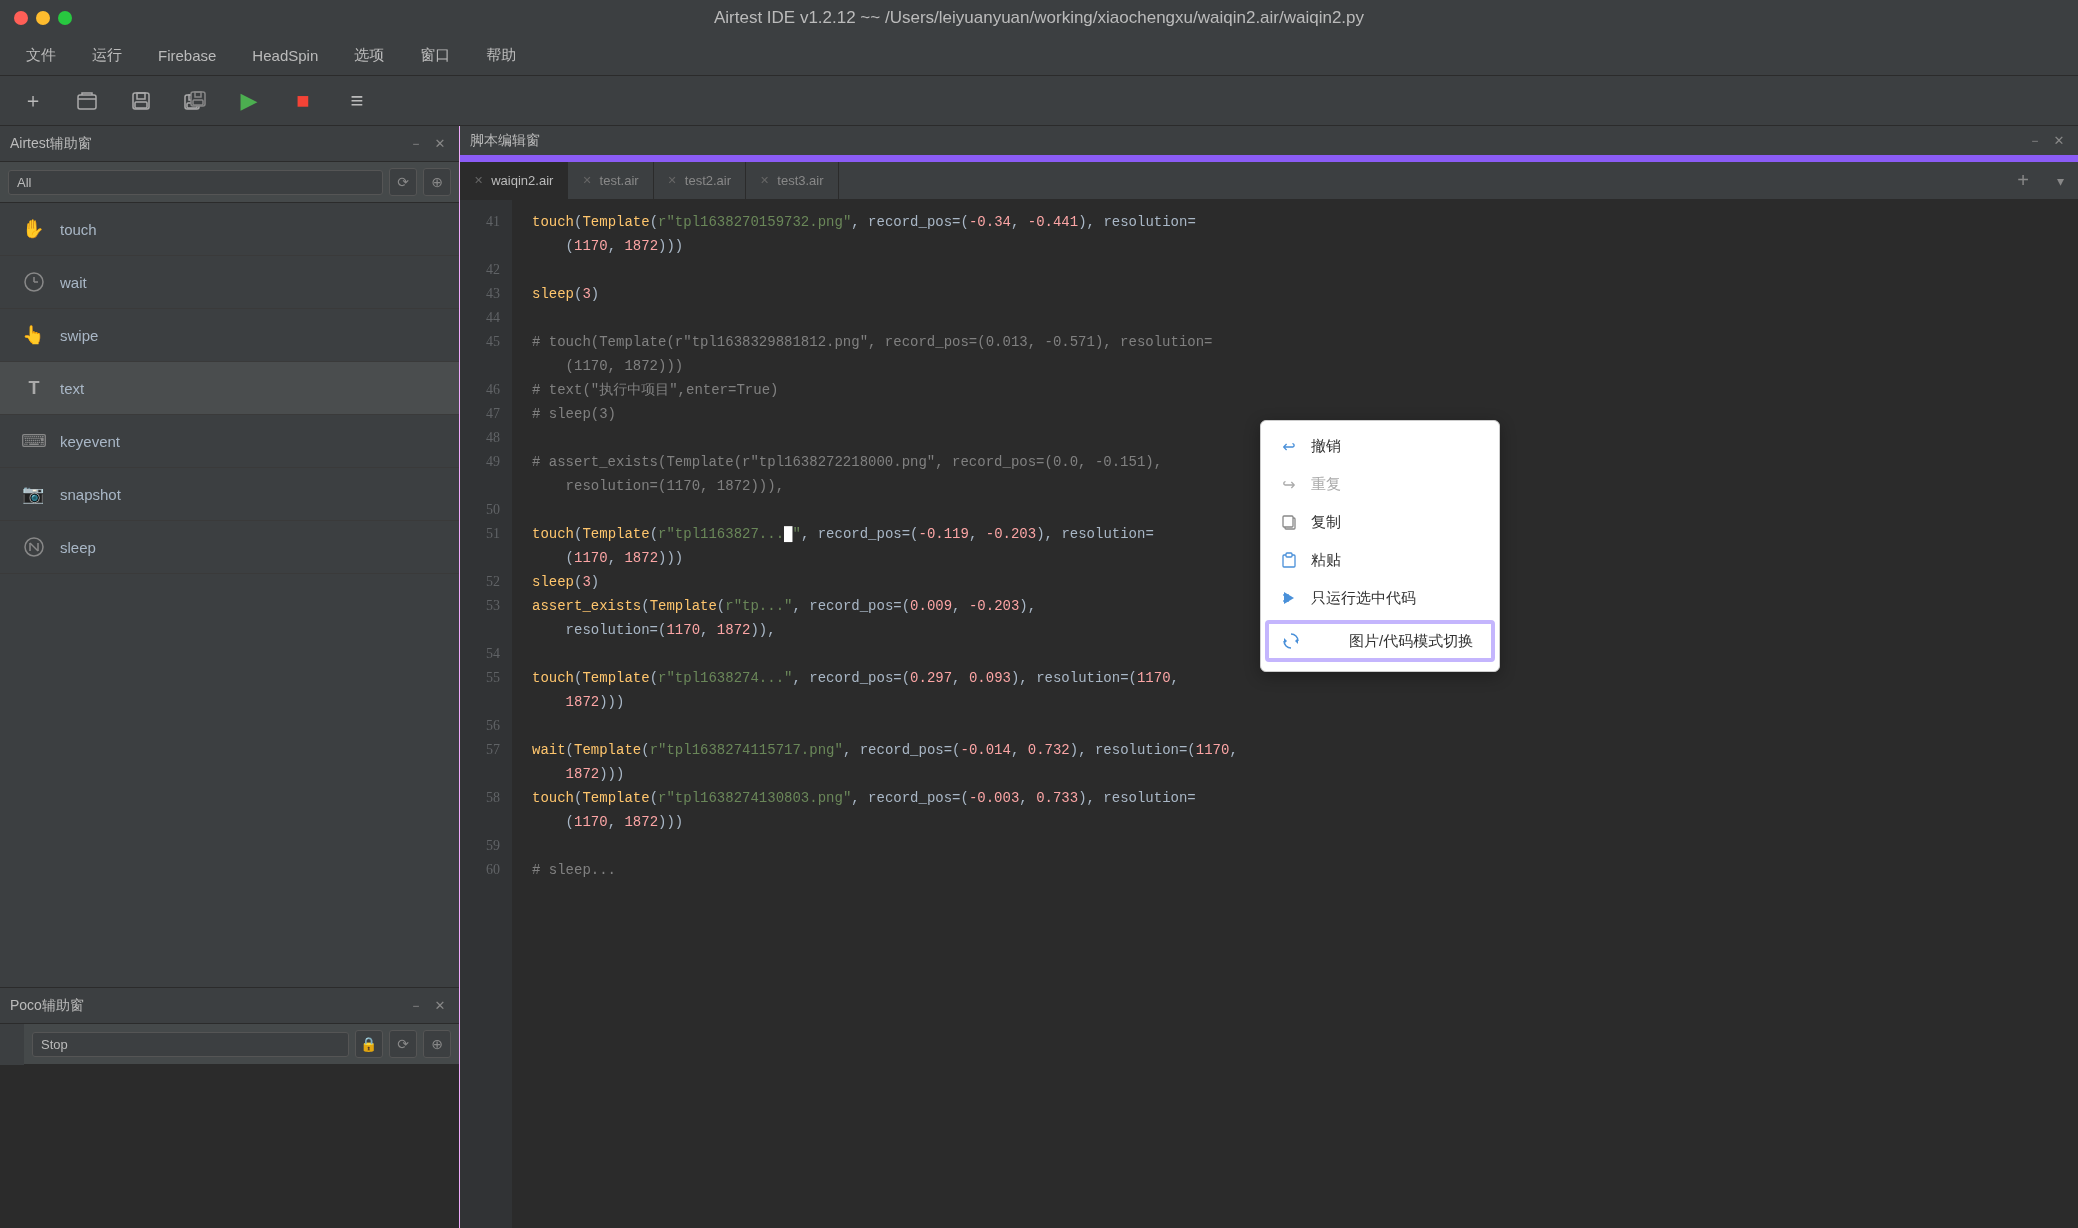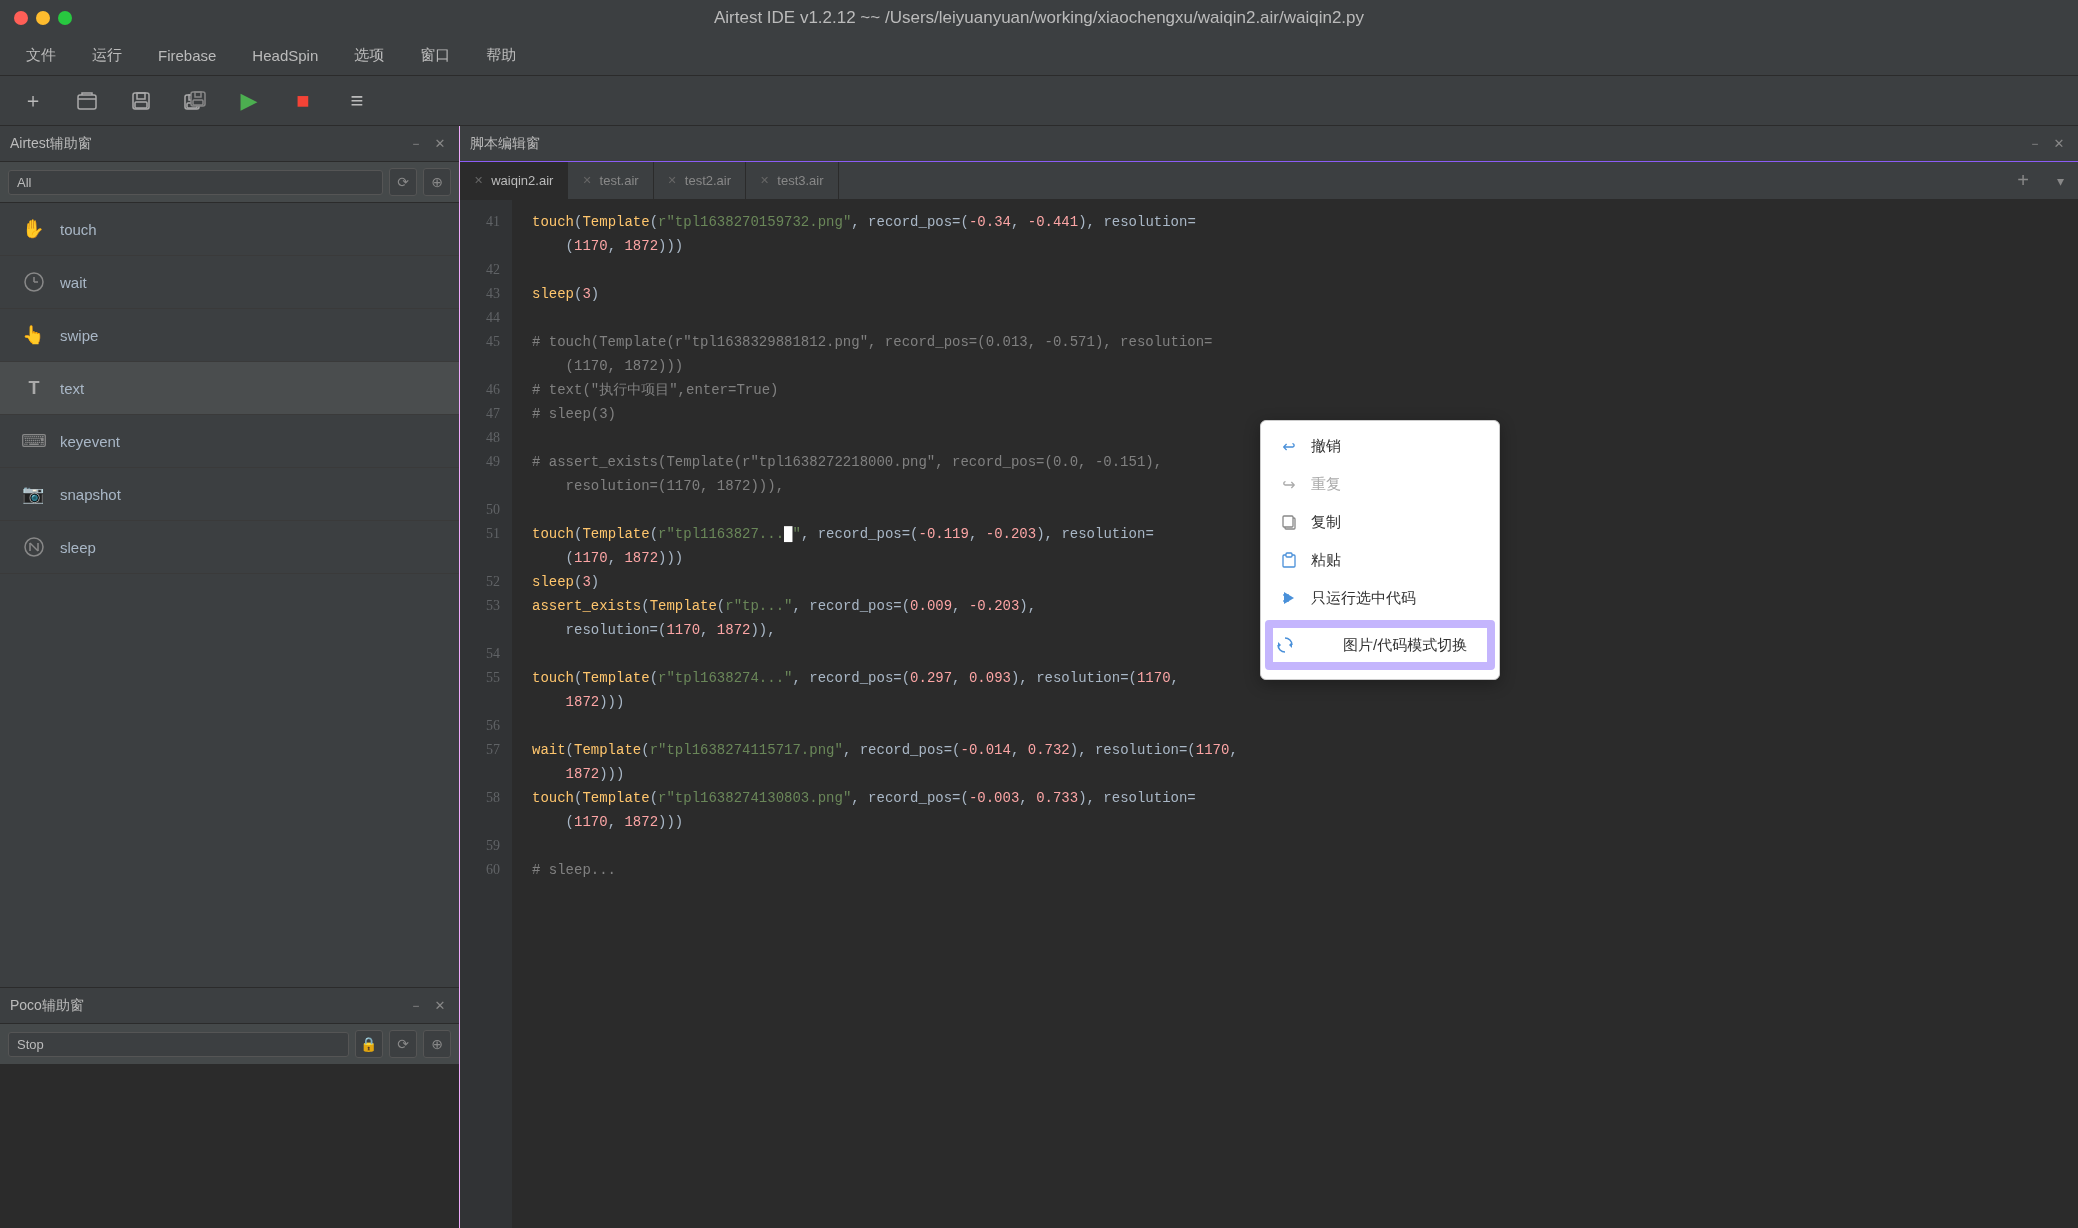--- a/index.html
+++ b/index.html
@@ -186,20 +186,21 @@
       display: flex;
       flex-direction: column;
     }
     .poco-filter-row {
       display: flex;
       align-items: center;
       padding: 6px 8px;
       gap: 6px;
       border-bottom: 1px solid #2b2b2b;
       background: #45494a;
+      margin-left: 24px;
     }
     .poco-select {
       flex: 1;
       background: #3c3f41;
       border: 1px solid #555;
       color: #bbbbbb;
       padding: 4px 8px;
       border-radius: 3px;
       font-size: 13px;
       appearance: none;
@@ -217,21 +218,21 @@
       display: flex;
       flex-direction: column;
     }
 
     #editor-header {
       background: #3c3f41;
       height: 36px;
       display: flex;
       align-items: center;
       justify-content: space-between;
-      border-bottom: 1px solid #8b5cf6;
+      border-bottom: 7px solid #8b5cf6;
       padding: 0 10px;
     }
     .editor-title {
       color: #bbbbbb;
       font-size: 14px;
     }
 
     
     #tabs {
       display: flex;
@@ -602,21 +603,21 @@
         <div class="ctx-item">
           <span class="ctx-icon" style="color:#4a90d9;">
             <svg width="16" height="16" viewBox="0 0 16 16">
               <polygon points="3,2 13,8 3,14" fill="#4a90d9"></polygon>
               <line x1="2" y1="5" x2="8" y2="5" stroke="#4a90d9" stroke-width="1.3"></line>
               <line x1="2" y1="11" x2="8" y2="11" stroke="#4a90d9" stroke-width="1.3"></line>
             </svg>
           </span>
           <span>只运行选中代码</span>
         </div>
-        <div class="ctx-item highlighted" style="border:8px solid #c4b5fd; border-radius:4px; margin:3px 4px; padding:7px 2px;gap:48px;">
+        <div class="ctx-item highlighted" style="border:4px solid #c4b5fd; border-radius:4px; margin:3px 4px; padding:7px 12px;gap:48px;">
           <span class="ctx-icon" style="color:#4a90d9;">
             <svg width="18" height="18" viewBox="0 0 18 18">
               <path d="M9 2 A7 7 0 0 1 16 9" fill="none" stroke="#4a90d9" stroke-width="1.5"></path>
               <path d="M9 16 A7 7 0 0 1 2 9" fill="none" stroke="#4a90d9" stroke-width="1.5"></path>
               <polygon points="16,6 16,12 13,9" fill="#4a90d9"></polygon>
               <polygon points="2,6 2,12 5,9" fill="#4a90d9"></polygon>
             </svg>
           </span>
           <span>图片/代码模式切换</span>
         </div>

